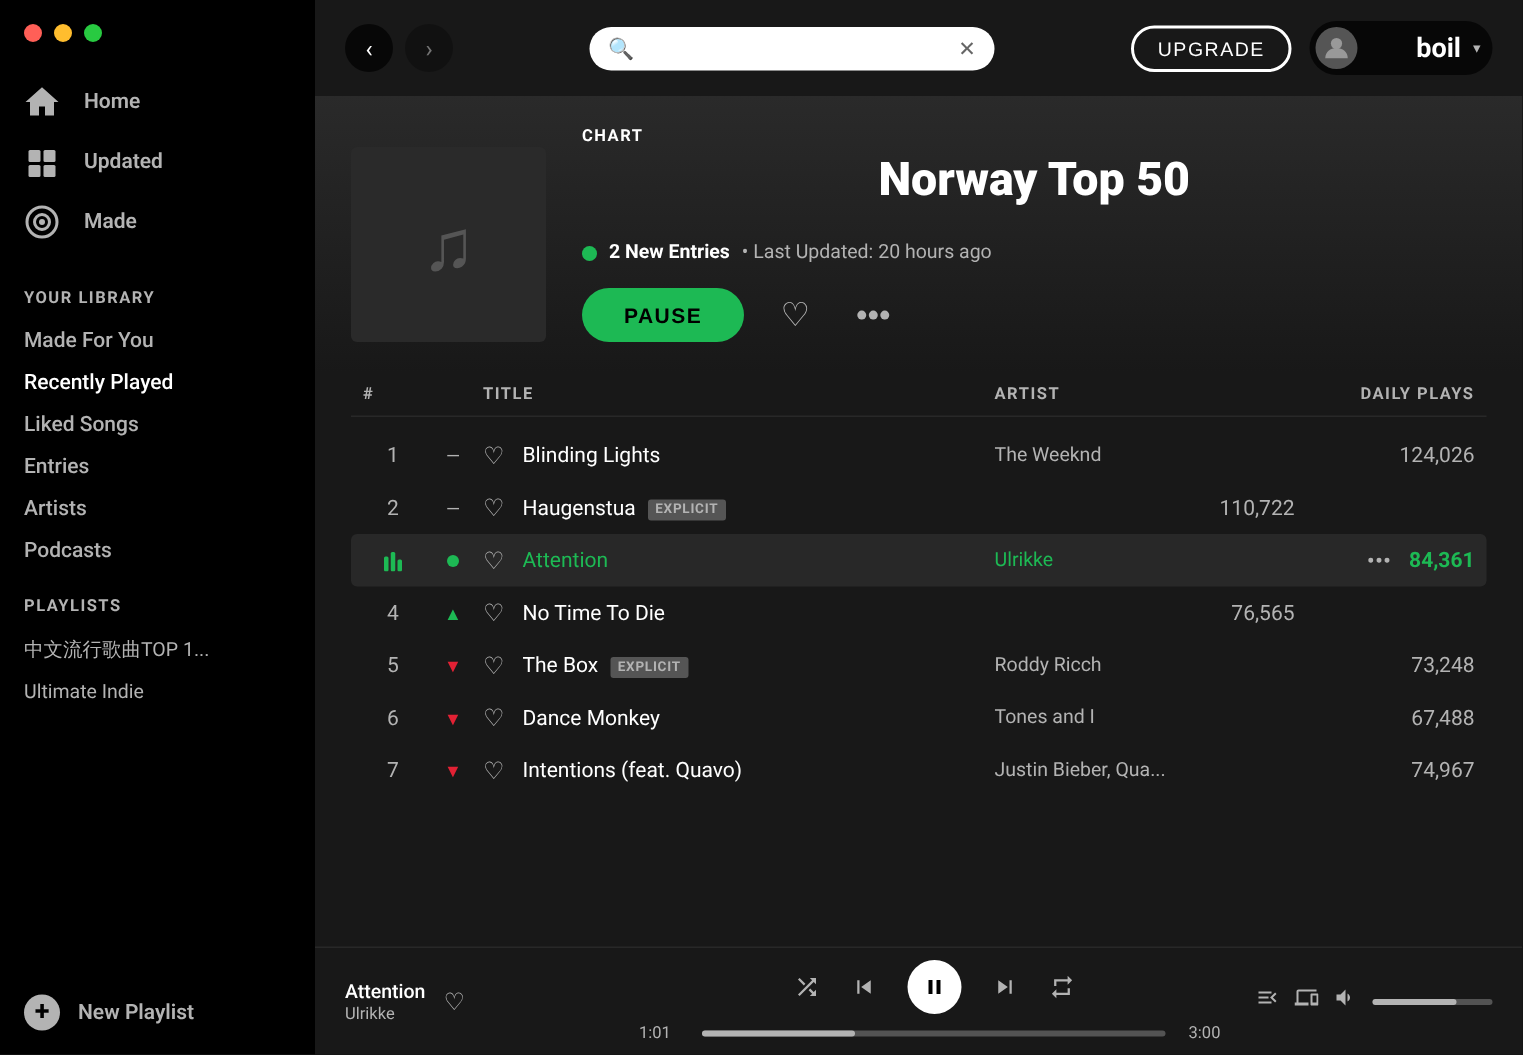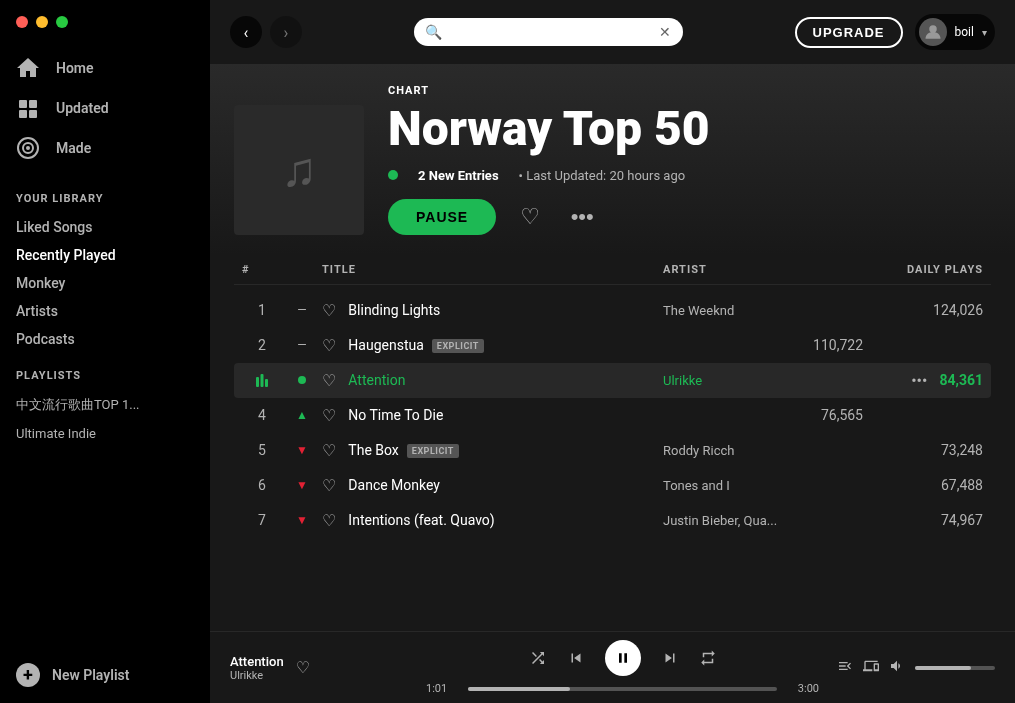--- a/index.html
+++ b/index.html
@@ -192,21 +192,21 @@
       gap: 12px;
     }
 
     .upgrade-btn {
       border: 2px solid #fff;
       background: transparent;
       color: #fff;
       border-radius: 20px;
       padding: 6px 16px;
       font-size: 13px;
-      font-weight: 700;
+      font-weight: 400;
       cursor: pointer;
       letter-spacing: 1px;
       text-transform: uppercase;
     }
 
     .user-menu {
       display: flex;
       align-items: center;
       gap: 8px;
       cursor: pointer;
@@ -218,22 +218,23 @@
       width: 28px;
       height: 28px;
       border-radius: 50%;
       background: #555;
       display: flex;
       align-items: center;
       justify-content: center;
       font-size: 12px;
     }
     .user-name {
-      font-size: 12px;
-      font-weight: 400;
+      font-size: 18px;
+      font-weight: 700;
+      margin-left: 31px;
     }
     .chevron-down {
       font-size: 10px;
       color: #b3b3b3;
     }
 
     
     .chart-area {
       padding: 20px 24px;
       background: linear-gradient(to bottom, #2a2a2a, #181818);
@@ -262,35 +263,36 @@
     }
     .chart-type {
       font-size: 11px;
       font-weight: 700;
       text-transform: uppercase;
       letter-spacing: 1px;
       color: #fff;
       margin-bottom: 6px;
     }
     .chart-title {
-      font-size: 48px;
+      font-size: 31px;
       font-weight: 900;
       color: #fff;
-      margin-bottom: 12px;
+      margin-bottom: 24px;
       line-height: 1.1;
+      text-align: center;
     }
     .chart-desc {
       font-size: 14px;
       color: #b3b3b3;
       margin-bottom: 10px;
     }
     .new-entries {
       display: flex;
       align-items: center;
-      gap: 20px;
+      gap: 8px;
       font-size: 13px;
       color: #fff;
       margin-bottom: 16px;
     }
     .blue-dot {
       width: 10px;
       height: 10px;
       border-radius: 50%;
       background: #1db954;
       flex-shrink: 0;
@@ -611,23 +613,24 @@
             <circle cx="12" cy="12" r="2"></circle>
           </svg>
         </div>
         <span>Made</span>
       </div>
     </div>
 
     <div class="section-label">YOUR LIBRARY</div>
 
     <div class="sidebar-scroll">
+      <a class="sidebar-link">Made For You</a>
+      <a class="sidebar-link active">Recently Played</a>
       <a class="sidebar-link">Liked Songs</a>
-      <a class="sidebar-link active">Recently Played</a>
-      <a class="sidebar-link">Monkey</a>
+      <a class="sidebar-link">Entries</a>
       <a class="sidebar-link">Artists</a>
       <a class="sidebar-link">Podcasts</a>
 
       <div class="section-label">PLAYLISTS</div>
       <a class="playlist-item">中文流行歌曲TOP 1...</a>
       <a class="playlist-item">Ultimate Indie</a>
     </div>
 
     <div class="new-playlist-btn">
       <div class="plus-circle">+</div>
@@ -838,21 +841,21 @@
             <svg width="18" height="18" viewBox="0 0 24 24" fill="currentColor">
               <path d="M7 7h10v3l4-4-4-4v3H5v6h2V7zm10 10H7v-3l-4 4 4 4v-3h12v-6h-2v4z"></path>
             </svg>
           </button>
         </div>
         <div class="progress-row">
           <span class="time-label">1:01</span>
           <div class="progress-bar">
             <div class="progress-fill" style="width: 33%;"></div>
           </div>
-          <span class="time-label" style="text-align:right;">3:00</span>
+          <span class="time-label" style="text-align:center;">3:00</span>
         </div>
       </div>
 
       <div class="player-right">
         <button class="player-icon-btn">
           <svg width="16" height="16" viewBox="0 0 24 24" fill="currentColor">
             <path d="M3 18h13v-2H3v2zm0-5h10v-2H3v2zm0-7v2h13V6H3zm18 9.59L17.42 12 21 8.41 19.59 7l-5 5 5 5L21 15.59z"></path>
           </svg>
         </button>
         <button class="player-icon-btn">

